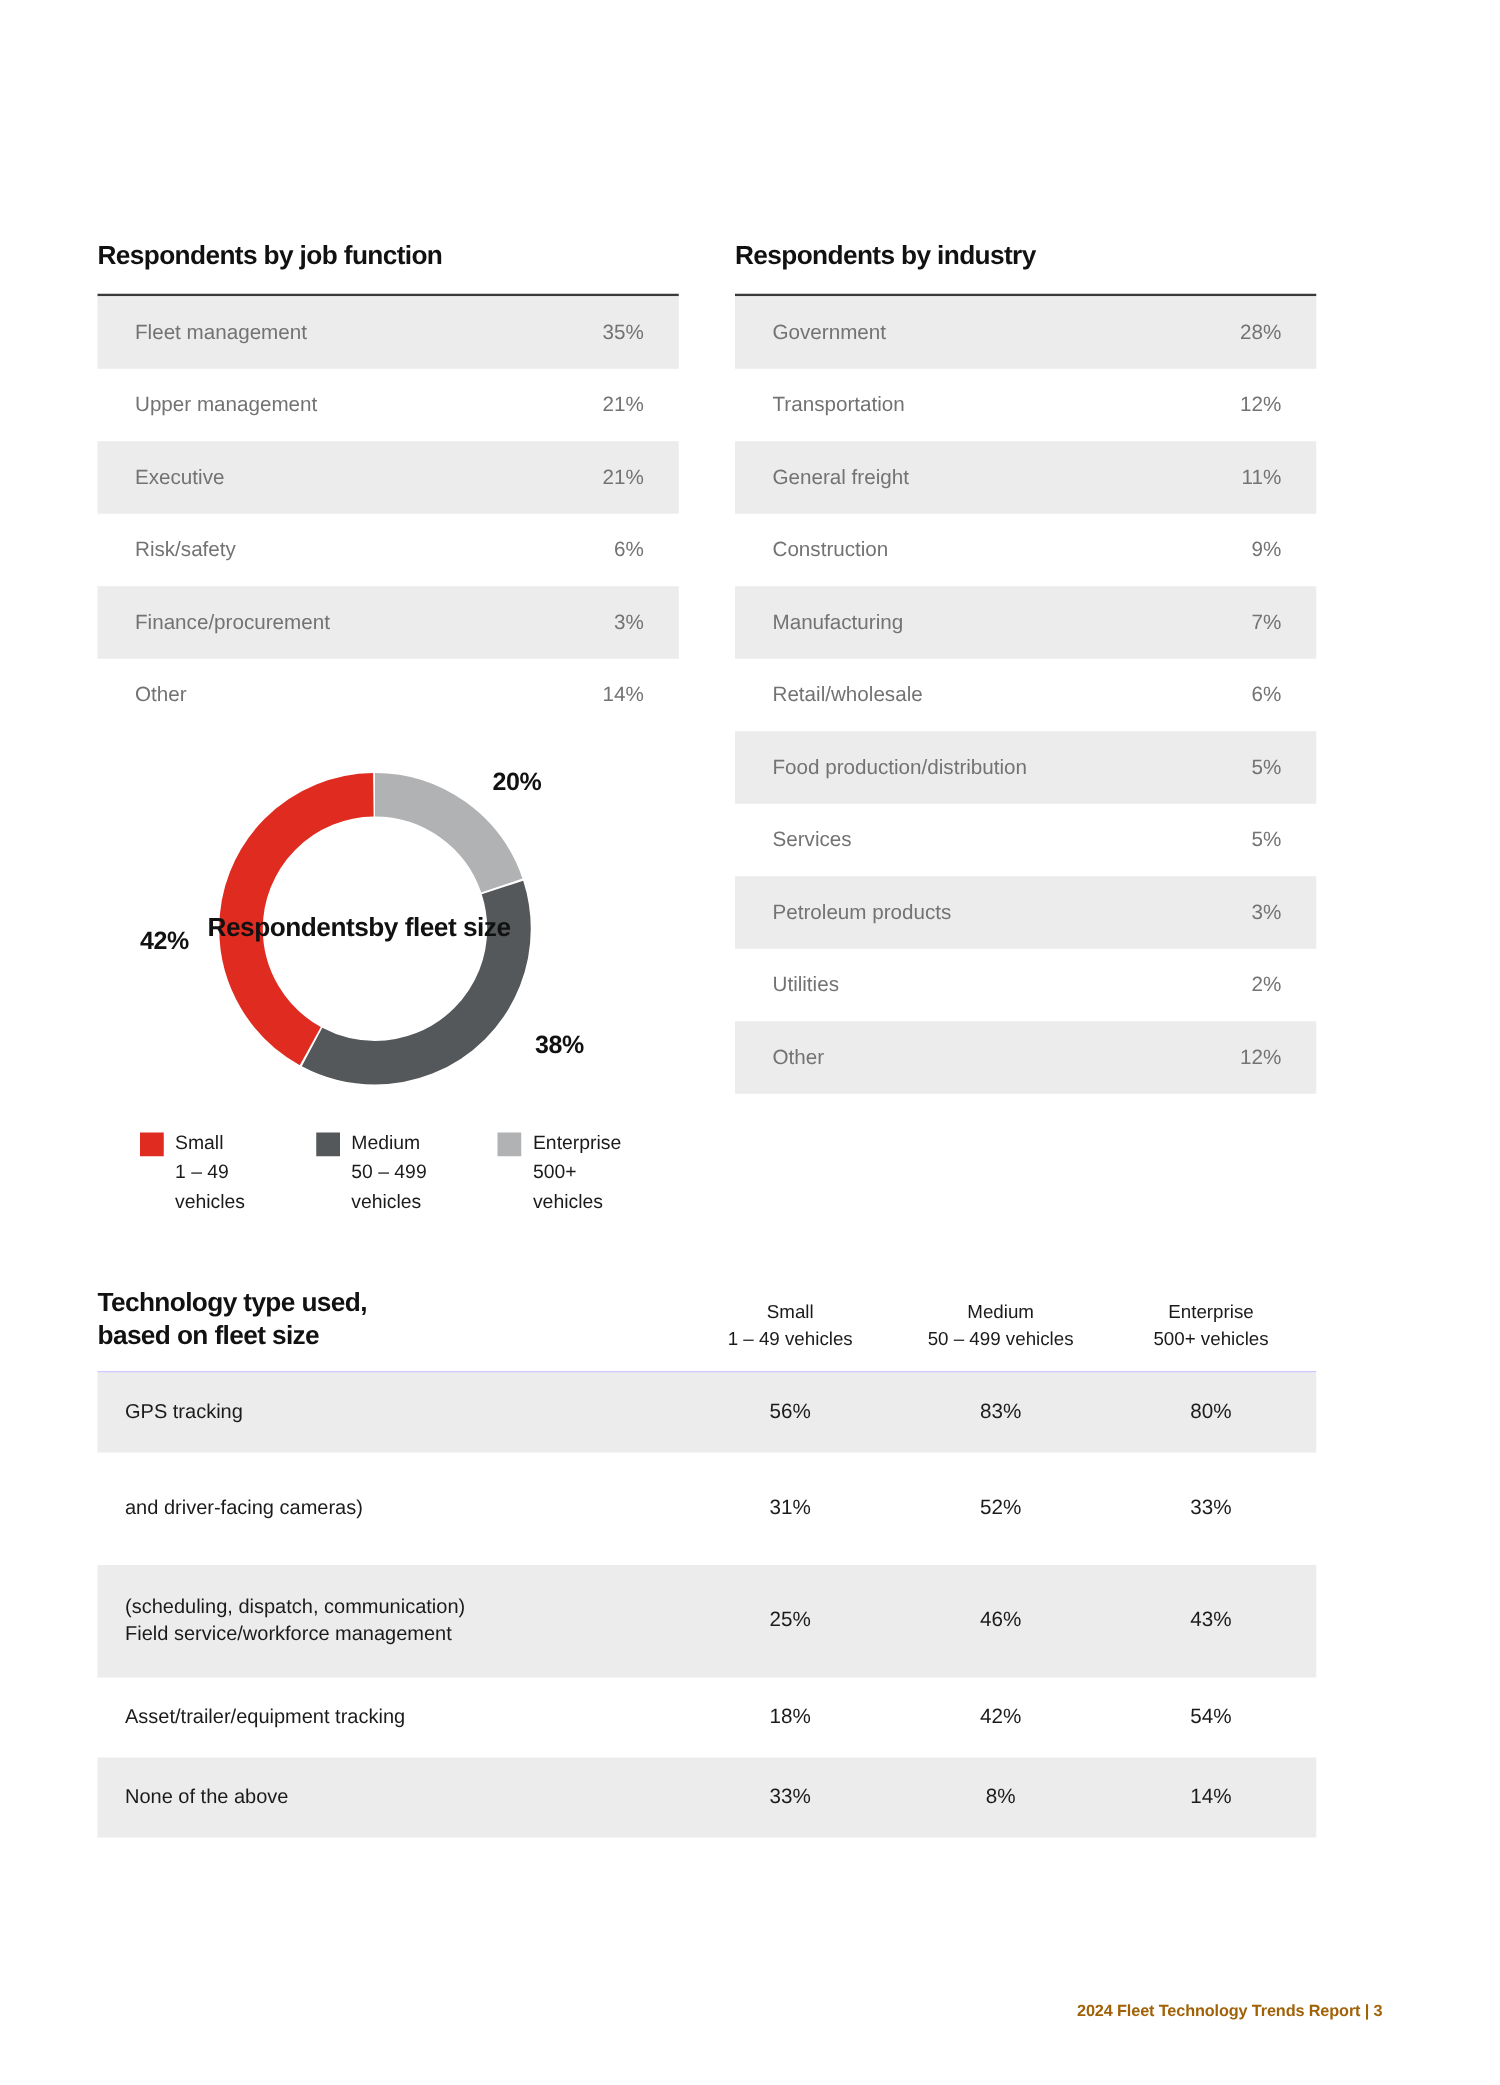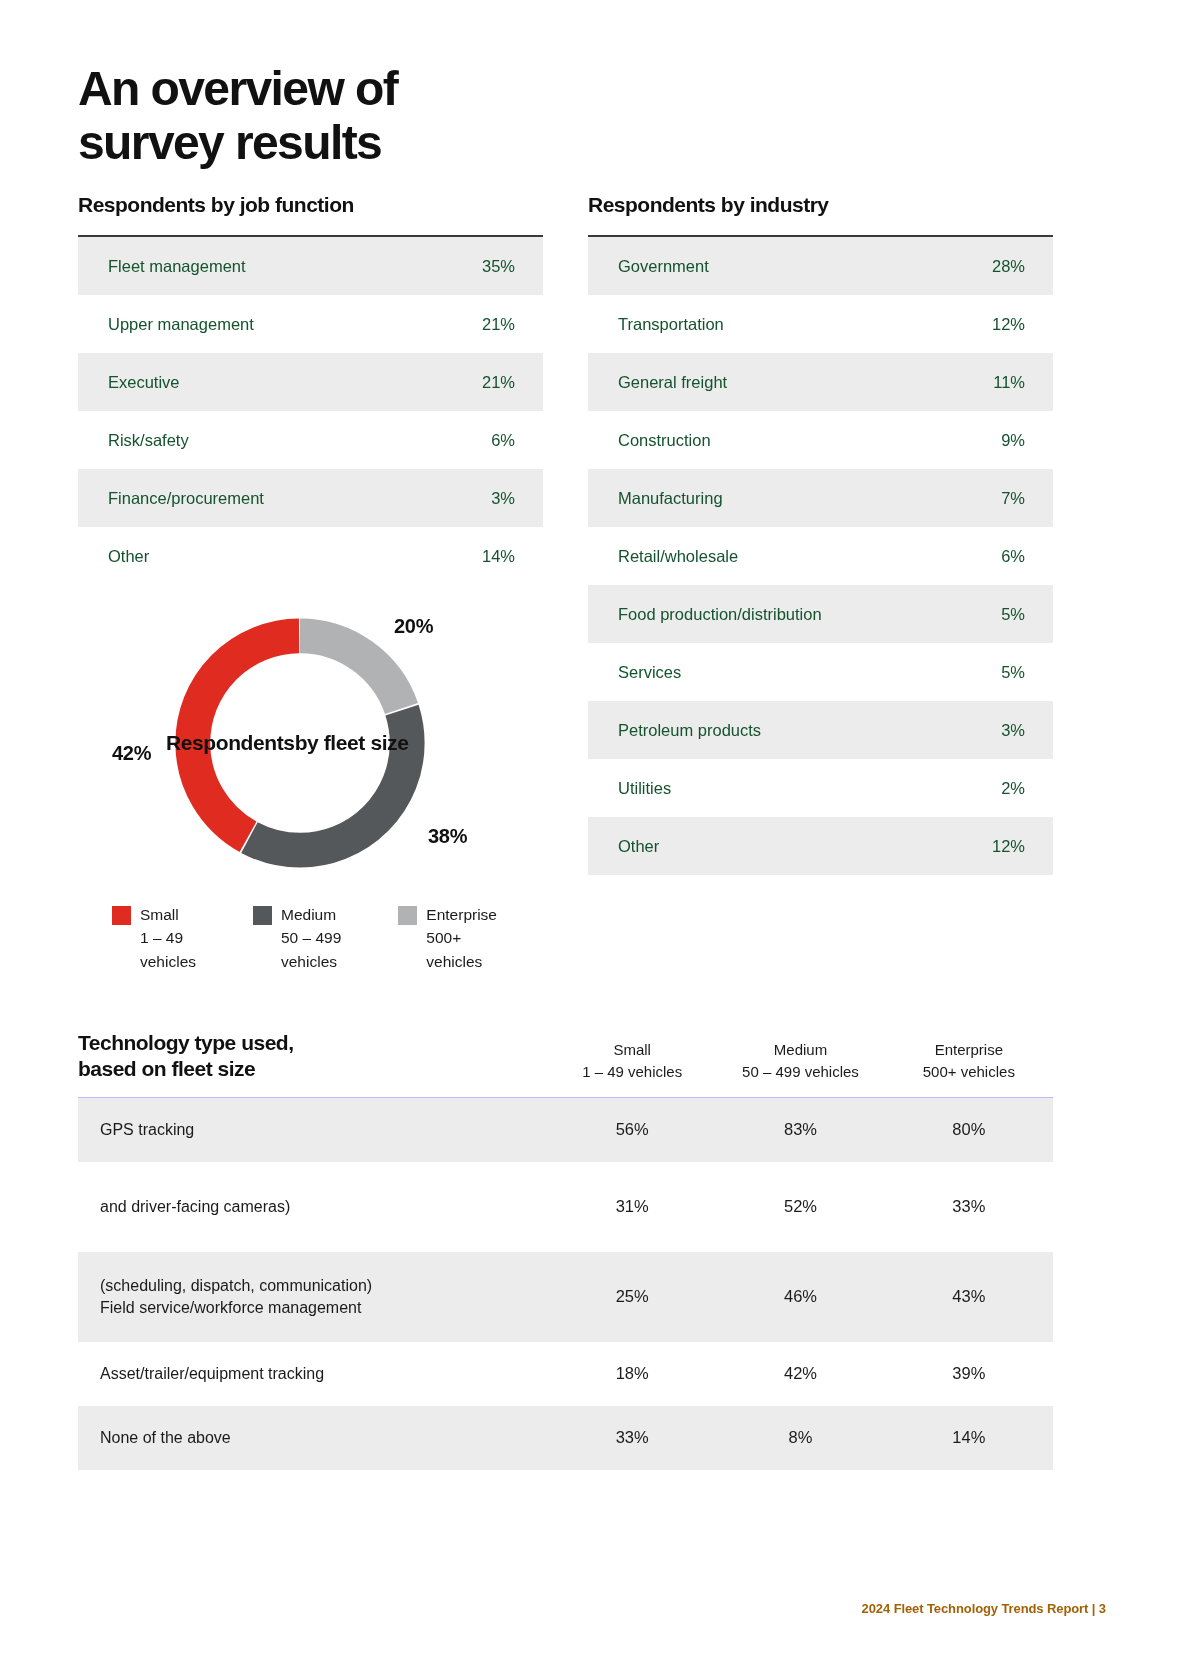--- a/index.html
+++ b/index.html
@@ -25,21 +25,21 @@
   }
 
   
   .col-left  { position: absolute; left: 78px; top: 193px; width: 465px; }
   .col-right { position: absolute; left: 588px; top: 193px; width: 465px; }
 
   .tbl { width: 100%; margin-top: 18px; border-top: 2px solid #3a3a3a; }
   .trow {
     display: flex; align-items: center; justify-content: space-between;
     height: 58px; padding: 0 28px 0 30px;
-    font-size: 16.5px; color: #14532d;
+    font-size: 16.5px; color: #737373;
   }
   .trow.alt { background: #ececec; }
   .trow .lbl { white-space: nowrap; }
   .trow .val { font-variant-numeric: tabular-nums; }
 
   
   .donut-wrap { position: absolute; left: 78px; top: 595px; width: 465px; height: 400px; }
   .donut { position: absolute; left: 88px; top: 14px; width: 268px; height: 268px; }
   .donut svg { display: block; }
   .donut-center {
@@ -85,24 +85,20 @@
   .footer {
     position: absolute; right: 94px; bottom: 52px;
     font-size: 13px; font-weight: 700; color: #a16207; letter-spacing: -0.1px;
   }
 </style>
 </head>
 <body>
 
 <div class="page">
 
-  <h1 class="headline">
-    <span>An overview of</span><br>
-    <span>survey results</span>
-  </h1>
 
   <section class="col-left">
     <h2 class="sec-title">Respondents by job function</h2>
     <div class="tbl" id="jf-table">
         <div class="trow alt">
           <span class="lbl">Fleet management</span>
           <span class="val">35%</span>
         </div>
         <div class="trow">
           <span class="lbl">Upper management</span>
@@ -266,21 +262,21 @@
           <div class="mx-val">25%</div>
           <div class="mx-val">46%</div>
           <div class="mx-val">43%</div>
         </div>
         <div class="mx-row">
           <div class="mx-label">
             <div>Asset/trailer/equipment tracking</div>
           </div>
           <div class="mx-val">18%</div>
           <div class="mx-val">42%</div>
-          <div class="mx-val">39%</div>
+          <div class="mx-val">54%</div>
         </div>
         <div class="mx-row alt">
           <div class="mx-label">
             <div>None of the above</div>
           </div>
           <div class="mx-val">33%</div>
           <div class="mx-val">8%</div>
           <div class="mx-val">14%</div>
         </div>
       </div>

